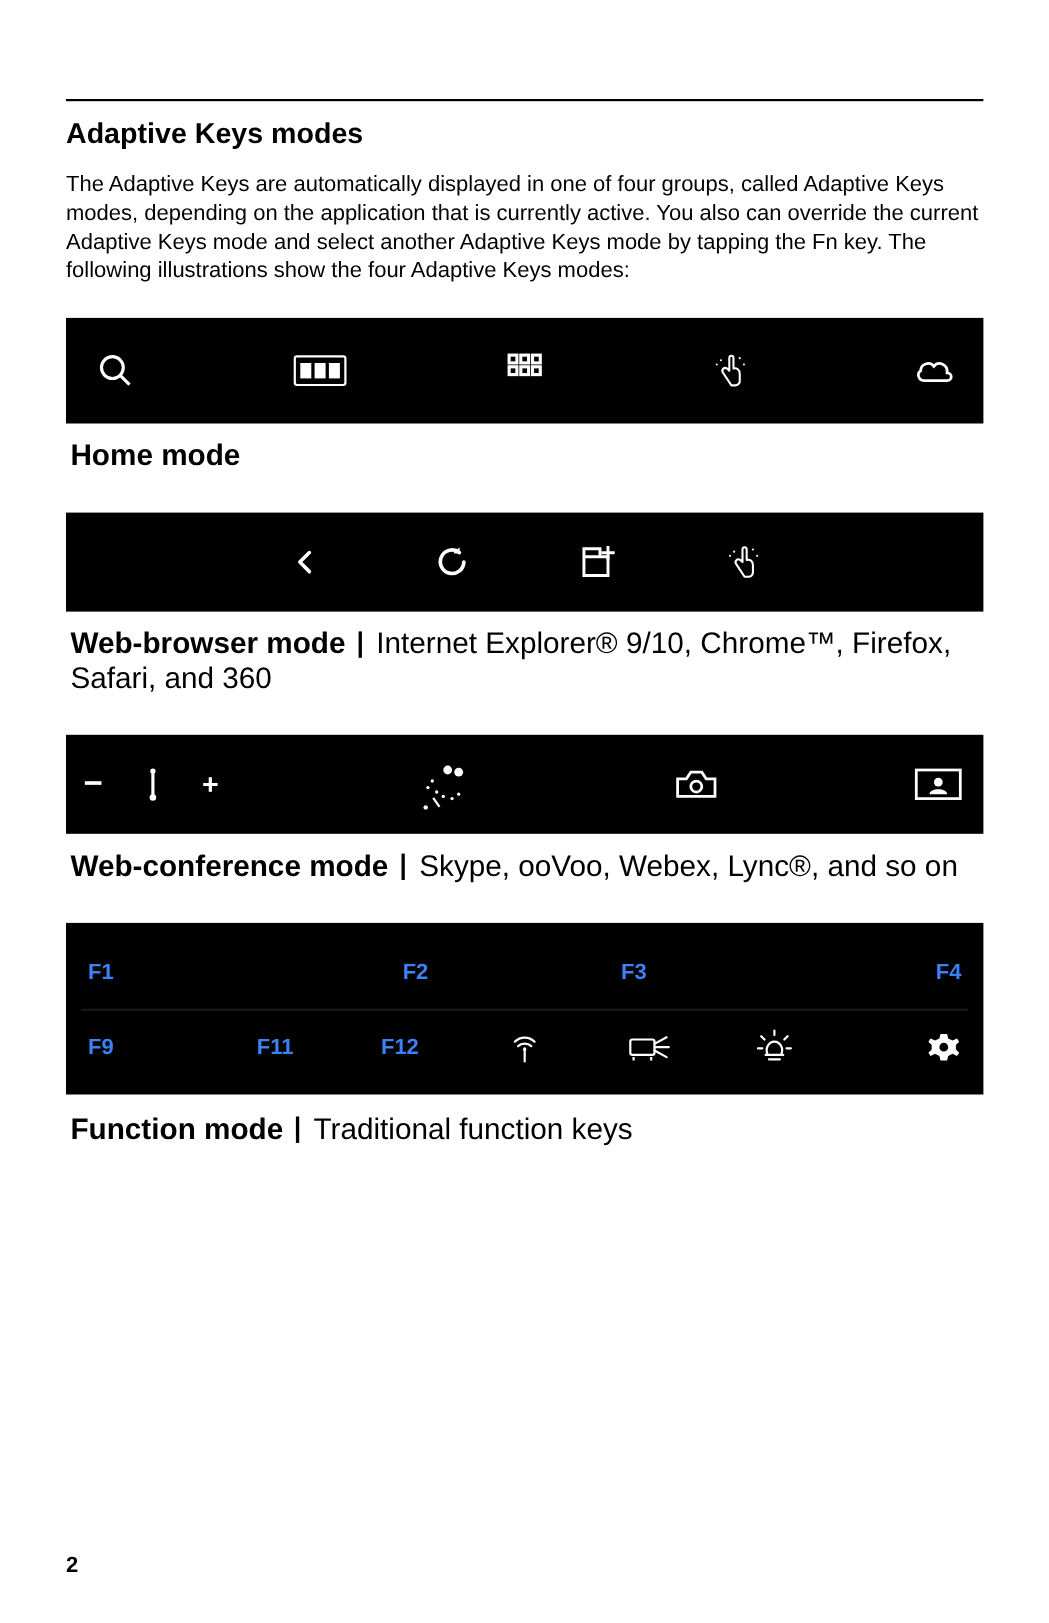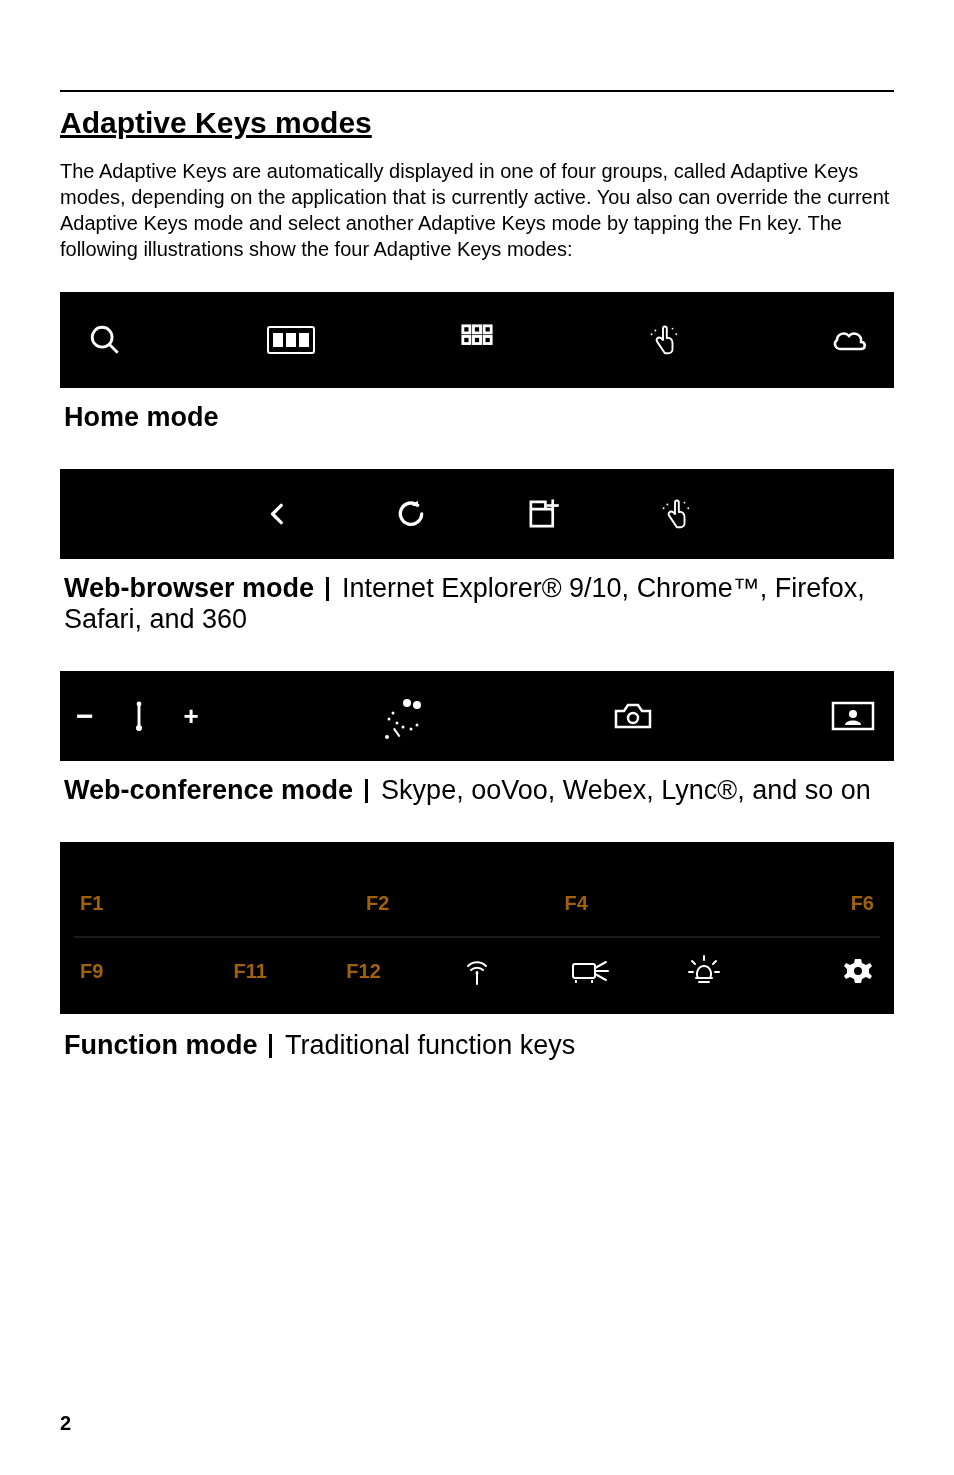--- a/index.html
+++ b/index.html
@@ -11,24 +11,23 @@
     font-family: Arial, Helvetica, sans-serif;
     color: #000;
     padding: 90px 60px 40px 60px;
     position: relative;
   }
   .rule {
     border-top: 2px solid #000;
     margin-bottom: 14px;
   }
   h2.section-title {
-    font-size: 30px;
+    font-size: 26px;
     font-weight: 700;
     margin: 0 0 18px 0;
-    text-decoration: underline;
   }
   p.intro {
     font-size: 20px;
     line-height: 1.3;
     margin: 12px 0 30px 0;
   }
   .bar {
     background: #000;
     color: #fff;
     height: 90px;
@@ -60,22 +59,22 @@
   }
   
   .center-bar {
     justify-content: flex-start;
     gap: 0;
   }
   .center-bar .slot { flex: 1; display: flex; justify-content: center; }
   
   .fbar {
     background: #000;
-    color: #a16207;
-    padding: 28px 14px 10px 14px;
+    color: #3b82f6;
+    padding: 12px 14px 10px 14px;
   }
   .frow {
     display: flex;
     align-items: center;
     justify-content: space-between;
     height: 66px;
   }
   .fcell {
     flex: 1;
     display: flex;
@@ -237,22 +236,22 @@
 <div class="label-row">
   <span class="mode-name">Web-conference mode</span>
   <span class="pipe"></span>
   <span>Skype, ooVoo, Webex, Lync®, and so on</span>
 </div>
 
 <div class="fbar">
   <div class="frow">
     <div class="fcell">F1</div>
     <div class="fcell">F2</div>
+    <div class="fcell">F3</div>
     <div class="fcell">F4</div>
-    <div class="fcell">F6</div>
   </div>
   <div class="fsep"></div>
   <div class="frow">
     <div class="fcell">F9</div>
     <div class="fcell">F11</div>
     <div class="fcell">F12</div>
     <div class="fcell">
       <svg width="32" height="30" viewBox="0 0 32 30" fill="none" stroke="#fff" stroke-width="2" stroke-linecap="round">
         <path d="M10 14 C13 11 19 11 22 14"></path>
         <path d="M7 10 C12 5 20 5 25 10"></path>

